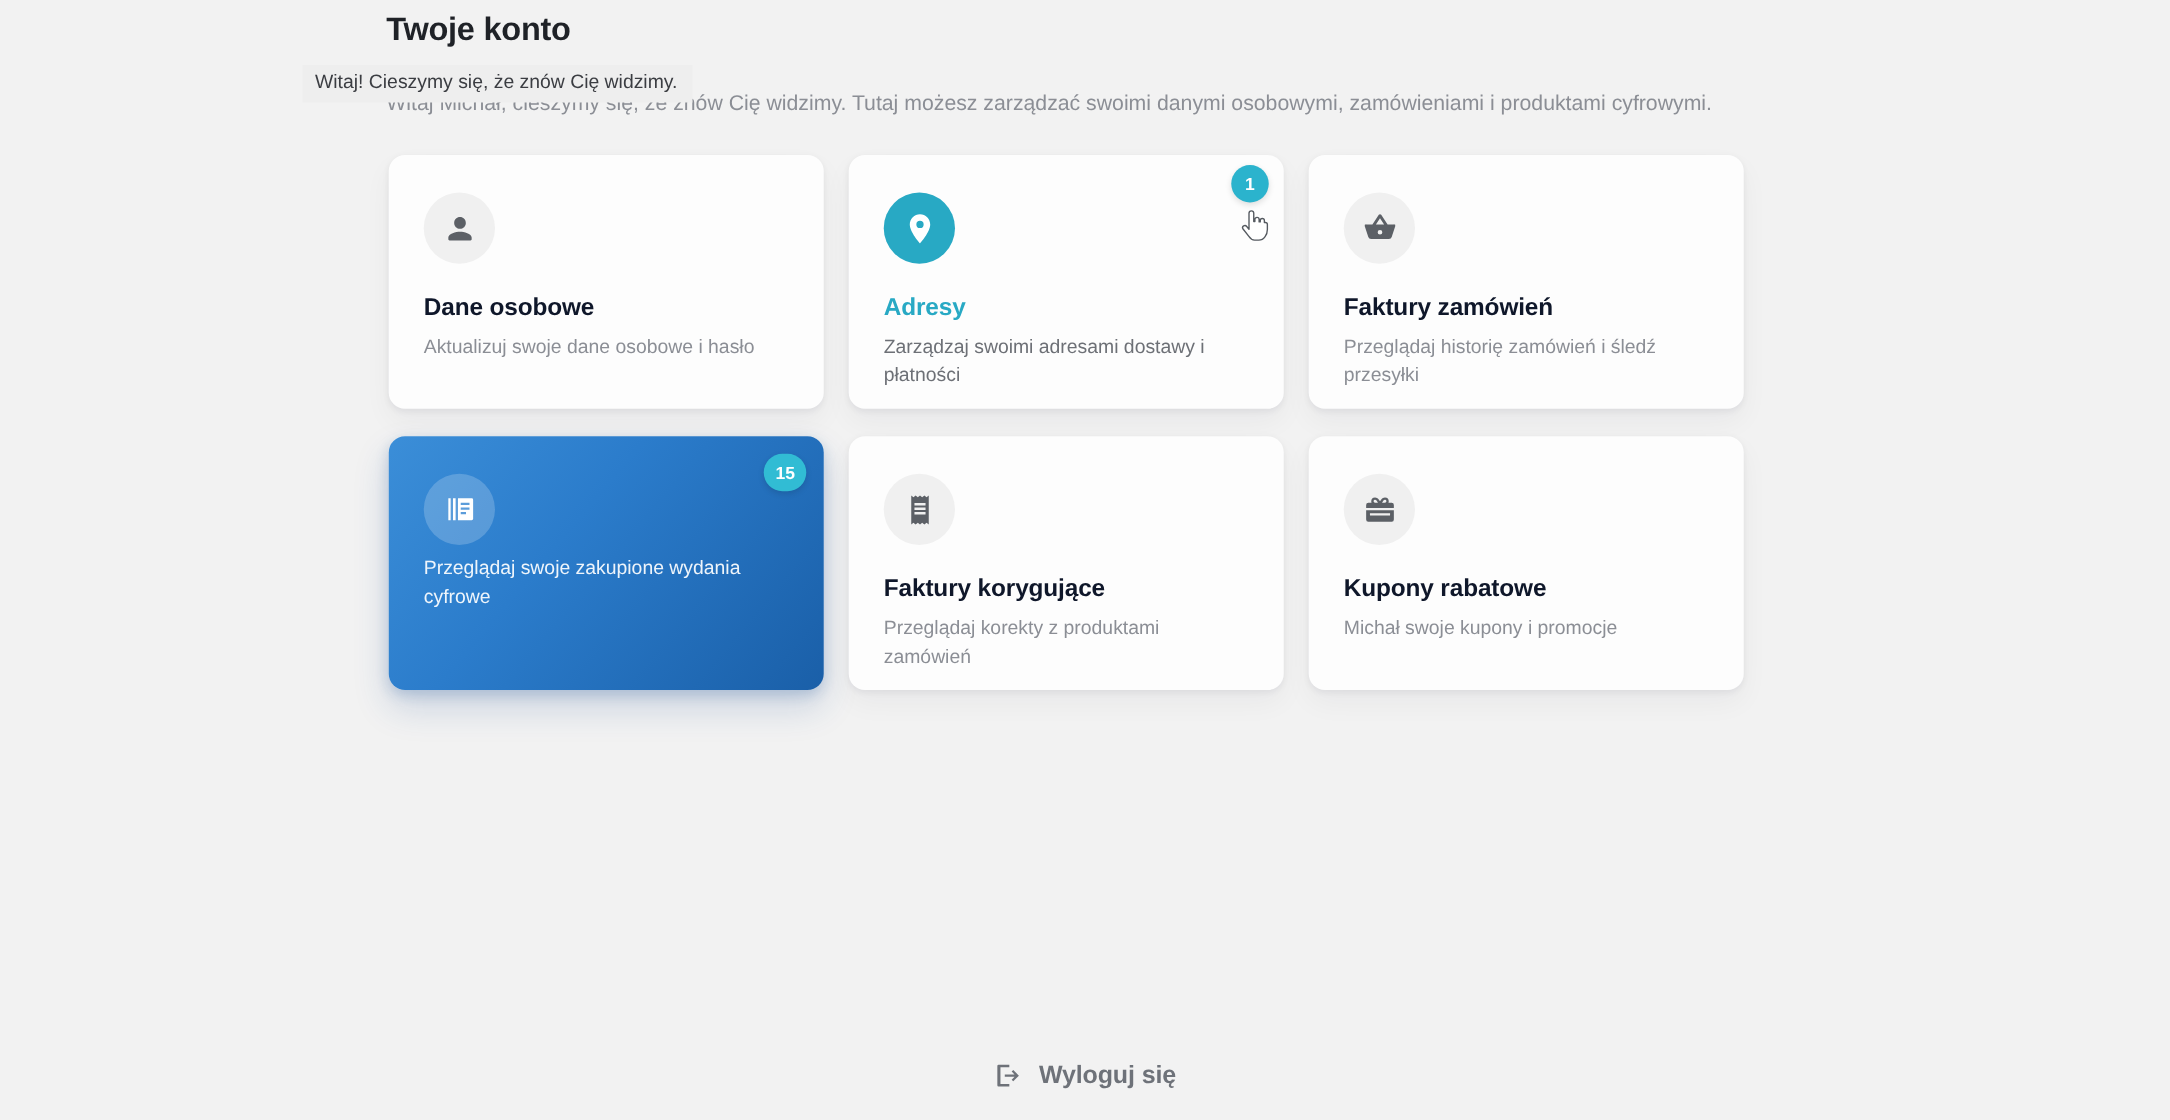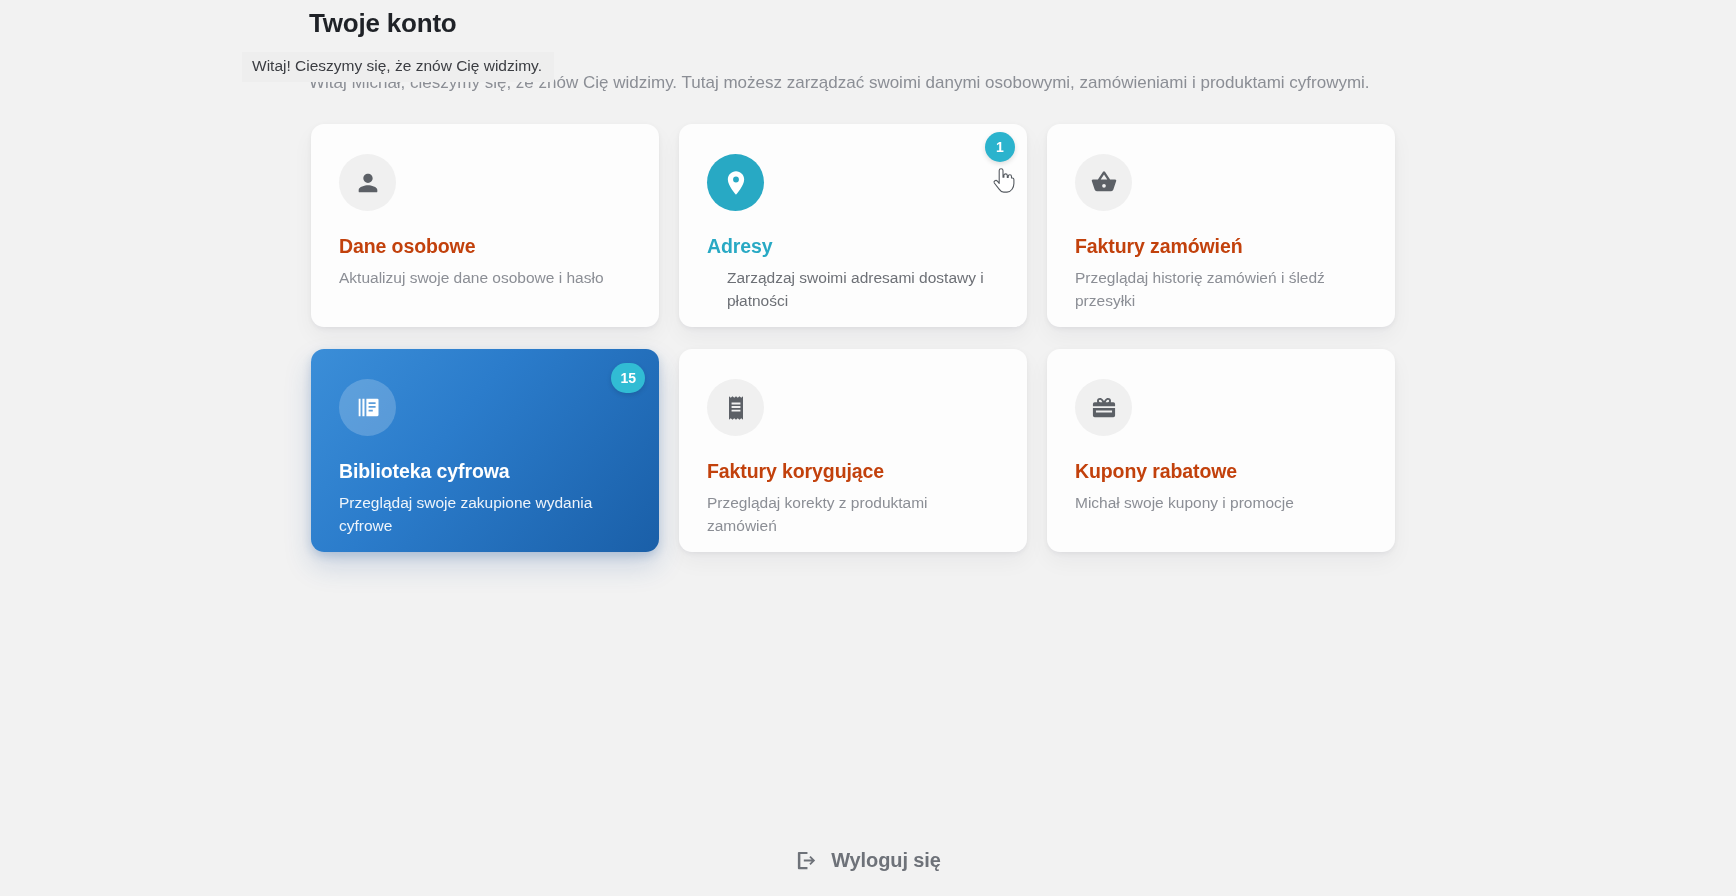--- a/index.html
+++ b/index.html
@@ -98,38 +98,38 @@
     display: flex;
     align-items: center;
     justify-content: center;
   }
   .card-icon svg { width: 28px; height: 28px; display: block; }
 
   .card-title {
     margin-top: 22px;
     font-size: 19.5px;
     font-weight: 700;
-    color: #c2410c;
+    color: #0f172a;
     letter-spacing: -0.1px;
     line-height: 26px;
   }
 
   .card-desc {
     margin-top: 7px;
     font-size: 15.5px;
     color: #8b8e95;
     line-height: 23px;
     max-width: 265px;
   }
 
   
   .card--accent-teal .card-icon { background: #28a9c4; }
   .card--accent-teal .card-icon svg { fill: #ffffff; }
   .card--accent-teal .card-title { color: #28a9c4; }
-  .card--accent-teal .card-desc { color: #6d7076; margin-left: 20px; }
+  .card--accent-teal .card-desc { color: #6d7076; }
 
   
   .card--blue {
     background: linear-gradient(130deg, #3b8ed8 0%, #2b7ccb 40%, #1a5fa8 100%);
     box-shadow: 0 4px 10px rgba(25,80,150,0.20),
                 0 14px 28px rgba(25,80,150,0.18);
   }
   .card--blue .card-icon { background: rgba(255,255,255,0.20); }
   .card--blue .card-icon svg { fill: #ffffff; }
   .card--blue .card-title { color: #ffffff; }
@@ -254,21 +254,20 @@
       <div class="card-desc">Przeglądaj historię zamówień i śledź przesyłki</div>
     </div>
 
     <div class="card card--blue">
       <div class="card-badge card-badge--on-blue">15</div>
       <div class="card-icon">
         <svg viewBox="0 0 24 24">
             <path d="M4 4h1.6v15H4V4zm3.2 0H9v15H7.2V4zm3.4 0H20a1 1 0 0 1 1 1v13a1 1 0 0 1-1 1H10.6V4zm1.9 3v1.6h6V7h-6zm0 3.2v1.6h6v-1.6h-6zm0 3.2v1.6h3.6v-1.6h-3.6z"></path>
           </svg>
       </div>
-      <div class="card-title">Biblioteka cyfrowa</div>
       <div class="card-desc">Przeglądaj swoje zakupione wydania cyfrowe</div>
     </div>
 
 
     <div class="card">
       <div class="card-icon">
         <svg viewBox="0 0 24 24">
             <path fill="#5c6066" d="M6 2l1.5 1.2L9 2l1.5 1.2L12 2l1.5 1.2L15 2l1.5 1.2L18 2v20l-1.5-1.2L15 22l-1.5-1.2L12 22l-1.5-1.2L9 22l-1.5-1.2L6 22V2zm2.2 5.2v1.7h7.6V7.2H8.2zm0 3.1v1.7h7.6v-1.7H8.2zm0 3.1v1.7h7.6v-1.7H8.2z"></path>
           </svg>
       </div>

